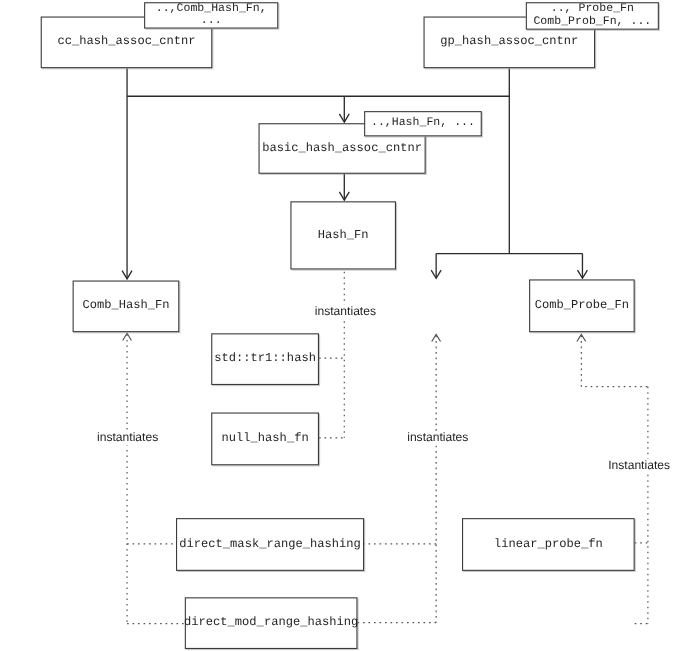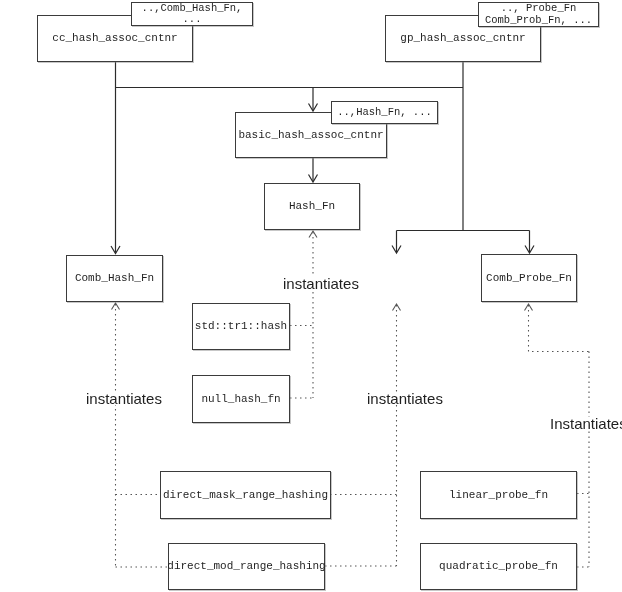--- a/index.html
+++ b/index.html
@@ -39,21 +39,21 @@
     font-family: Liberation Mono, monospace;
   }
   .param-box {
     z-index: 2;
     font-size: 10.5px;
     line-height: 11.5px;
   }
   .edge-label {
     position: absolute;
     background: #ffffff;
-    font-size: 15px;
+    font-size: 11px;
     line-height: 13px;
     text-align: center;
     z-index: 1;
     padding: 0 1px;
   }
 </style>
 </head>
 <body>
 
 <div class="stage">
@@ -102,21 +102,21 @@
   </div>
 
   <div class="box" style="left:385px;top:15px;width:156px;height:47px">
     <span>gp_hash_assoc_cntnr</span>
   </div>
 
   <div class="box" style="left:235px;top:112px;width:152px;height:46px">
     <span>basic_hash_assoc_cntnr</span>
   </div>
 
-  <div class="box" style="left:264px;top:183px;width:96px;height:47px">
+  <div class="box" style="left:264px;top:183px;width:96px;height:62px">
     <span>Hash_Fn</span>
   </div>
 
   <div class="box" style="left:66px;top:255px;width:97px;height:47px">
     <span>Comb_Hash_Fn</span>
   </div>
 
 
   <div class="box" style="left:481px;top:254px;width:96px;height:48px">
     <span>Comb_Probe_Fn</span>
@@ -135,23 +135,20 @@
   </div>
 
   <div class="box" style="left:168px;top:543px;width:157px;height:47px">
     <span>direct_mod_range_hashing</span>
   </div>
 
   <div class="box" style="left:420px;top:471px;width:157px;height:48px">
     <span>linear_probe_fn</span>
   </div>
 
-  <div class="box" style="left:420px;top:543px;width:157px;height:47px">
-    <span>quadratic_probe_fn</span>
-  </div>
 
   <div class="box param-box" style="left:131px;top:2px;width:122px;height:24px">
     <span>..,Comb_Hash_Fn, ...</span>
   </div>
 
   <div class="box param-box" style="left:478px;top:2px;width:121px;height:25px">
     <span>.., Probe_Fn</span>
     <span>Comb_Prob_Fn, ...</span>
   </div>
 

